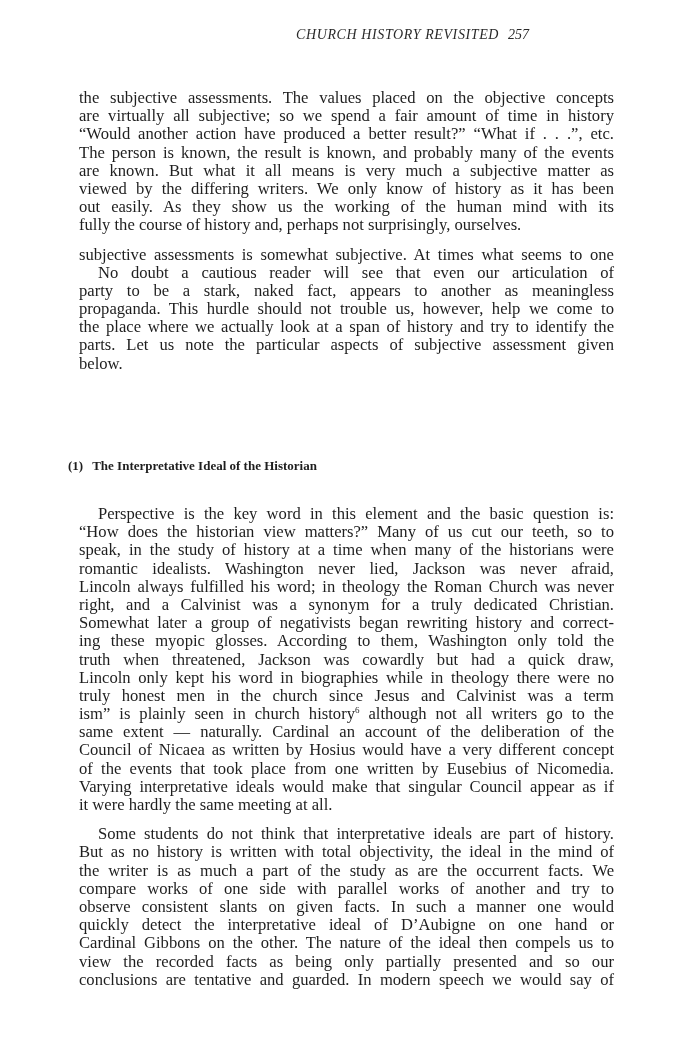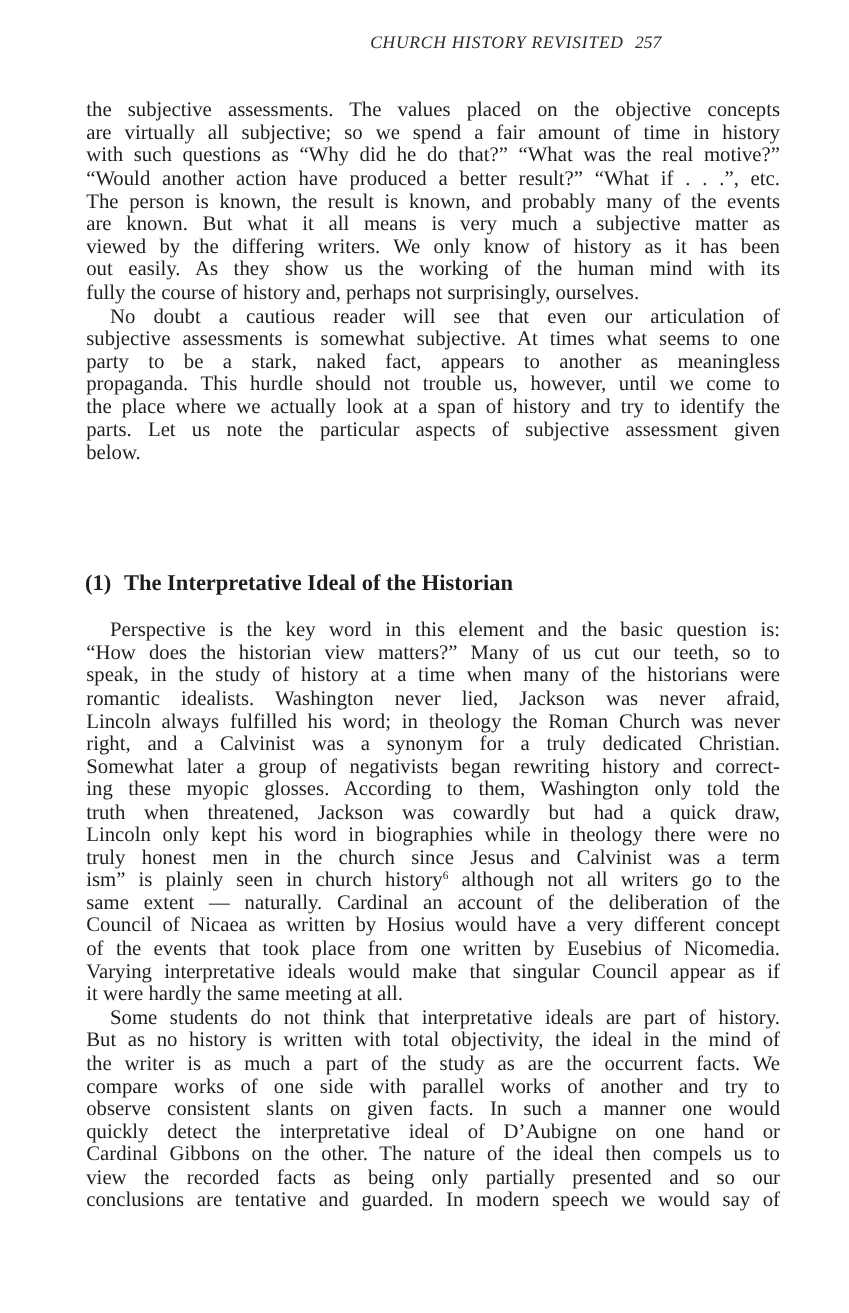--- a/index.html
+++ b/index.html
@@ -38,21 +38,21 @@
   .text-block {
     position: absolute;
     left: 68px;
     width: 557px;
     font-size: 16.6px;
     line-height: 18.2px;
     text-align: justify;
     hyphens: manual;
   }
   .text-block p {
-    margin: 1px;
+    margin: 11px;
   }
   .line {
     display: block;
     text-align: justify;
     text-align-last: justify;
     white-space: nowrap;
     height: 18.2px;
   }
   .line.last {
     text-align-last: left;
@@ -60,21 +60,21 @@
   .line.indent {
     padding-left: 19px;
   }
   .block-1 { top: 78px; }
   .block-2 { top: 494px; }
   .section-heading {
     position: absolute;
     left: 68px;
     top: 457px;
     font-weight: bold;
-    font-size: 18px;
+    font-size: 13px;
     line-height: 18px;
     white-space: nowrap;
   }
   .section-heading .num {
     margin-right: 6px;
   }
   sup.fn {
     font-size: 9px;
     line-height: 0;
     vertical-align: 6px;
@@ -86,33 +86,32 @@
 <div class="page">
 
   <div class="running-head">
     <span>CHURCH HISTORY REVISITED</span><span class="folio">257</span>
   </div>
 
   <div class="text-block block-1">
     <p>
       <span class="line">the subjective assessments. The values placed on the objective concepts</span>
       <span class="line">are virtually all subjective; so we spend a fair amount of time in history</span>
-      <span class="line">with such questions as “Why did he do that?” “What was the real motive?”</span>
       <span class="line">“Would another action have produced a better result?” “What if . . .”, etc.</span>
       <span class="line">The person is known, the result is known, and probably many of the events</span>
       <span class="line">are known. But what it all means is very much a subjective matter as</span>
       <span class="line">viewed by the differing writers. We only know of history as it has been</span>
       <span class="line">out easily. As they show us the working of the human mind with its</span>
       <span class="line last">fully the course of history and, perhaps not surprisingly, ourselves.</span>
     </p>
     <p>
+      <span class="line">subjective assessments is somewhat subjective. At times what seems to one</span>
       <span class="line indent">No doubt a cautious reader will see that even our articulation of</span>
-      <span class="line">subjective assessments is somewhat subjective. At times what seems to one</span>
       <span class="line">party to be a stark, naked fact, appears to another as meaningless</span>
-      <span class="line">propaganda. This hurdle should not trouble us, however, until we come to</span>
+      <span class="line">propaganda. This hurdle should not trouble us, however, help we come to</span>
       <span class="line">the place where we actually look at a span of history and try to identify the</span>
       <span class="line">parts. Let us note the particular aspects of subjective assessment given</span>
       <span class="line last">below.</span>
     </p>
   </div>
 
   <div class="section-heading">
     <span class="num">(1)</span>
     <span>The Interpretative Ideal of the Historian</span>
   </div>

